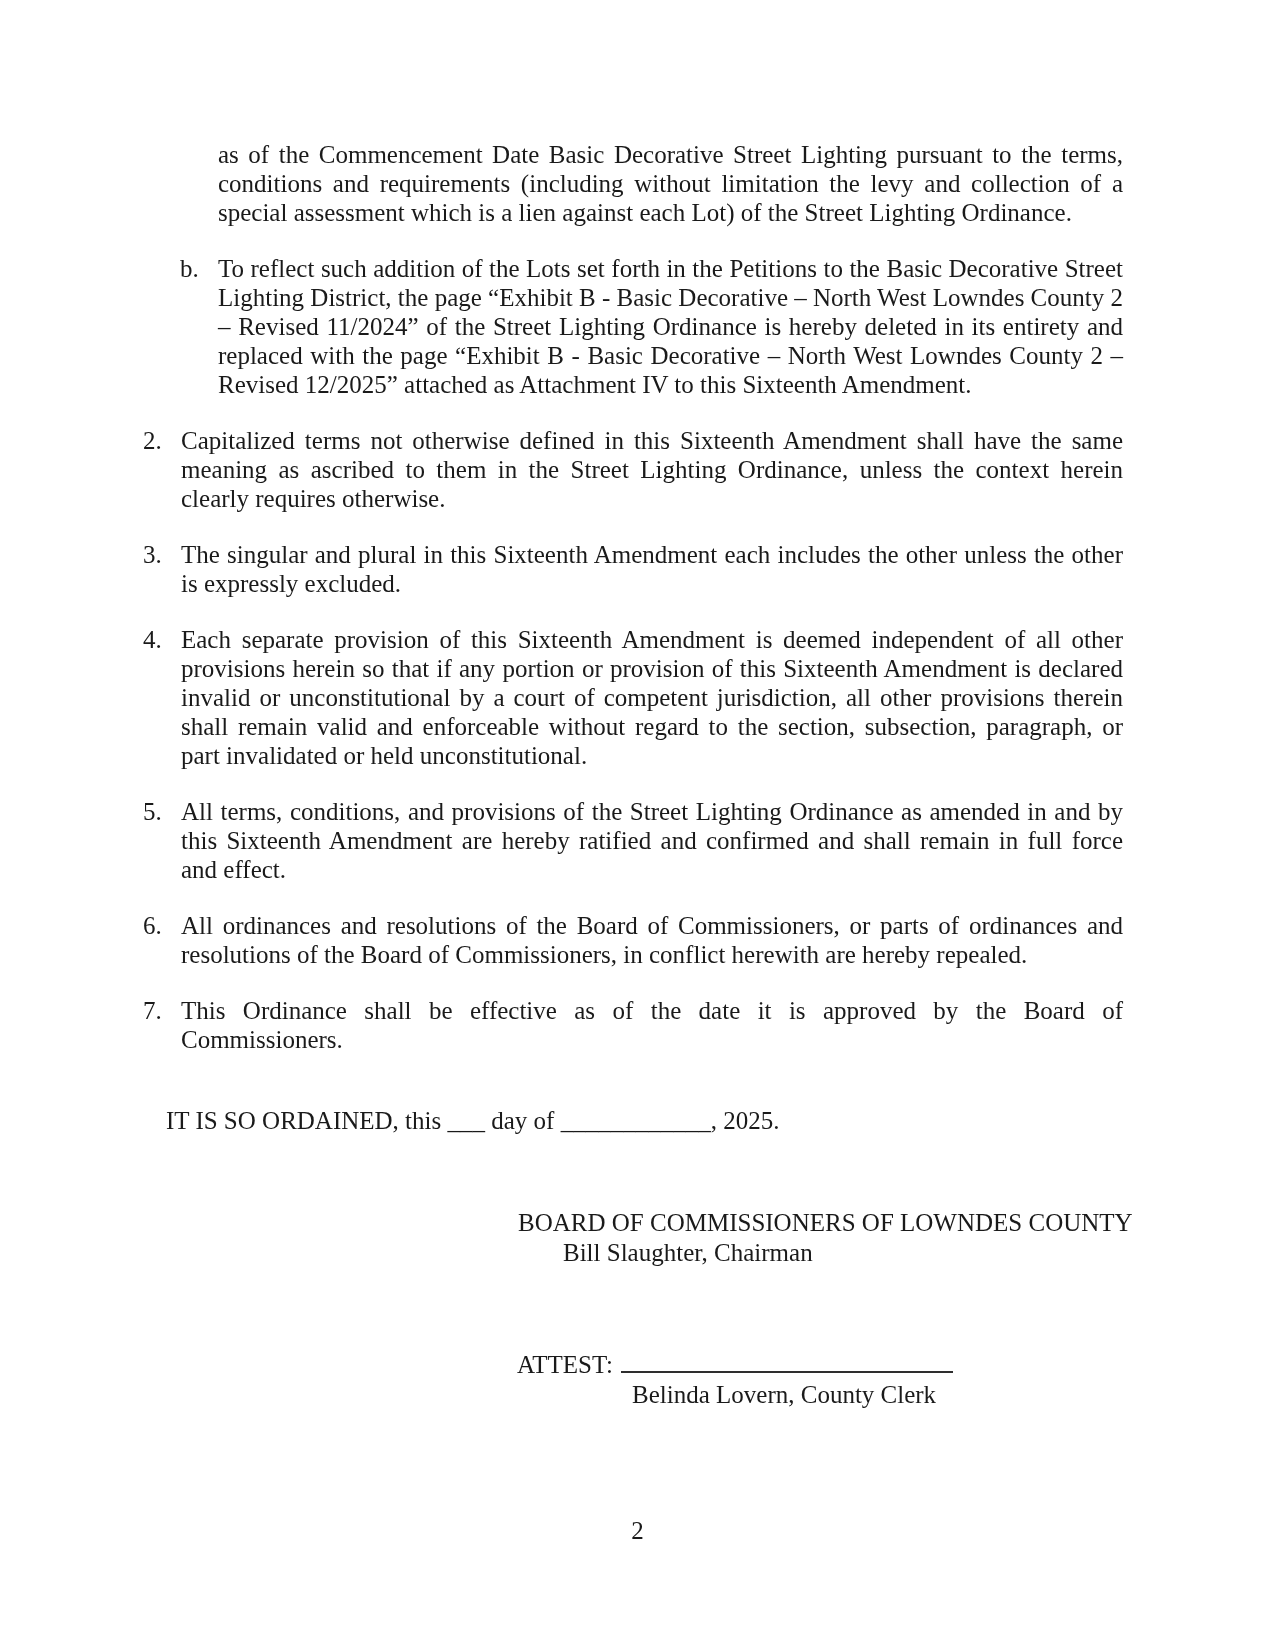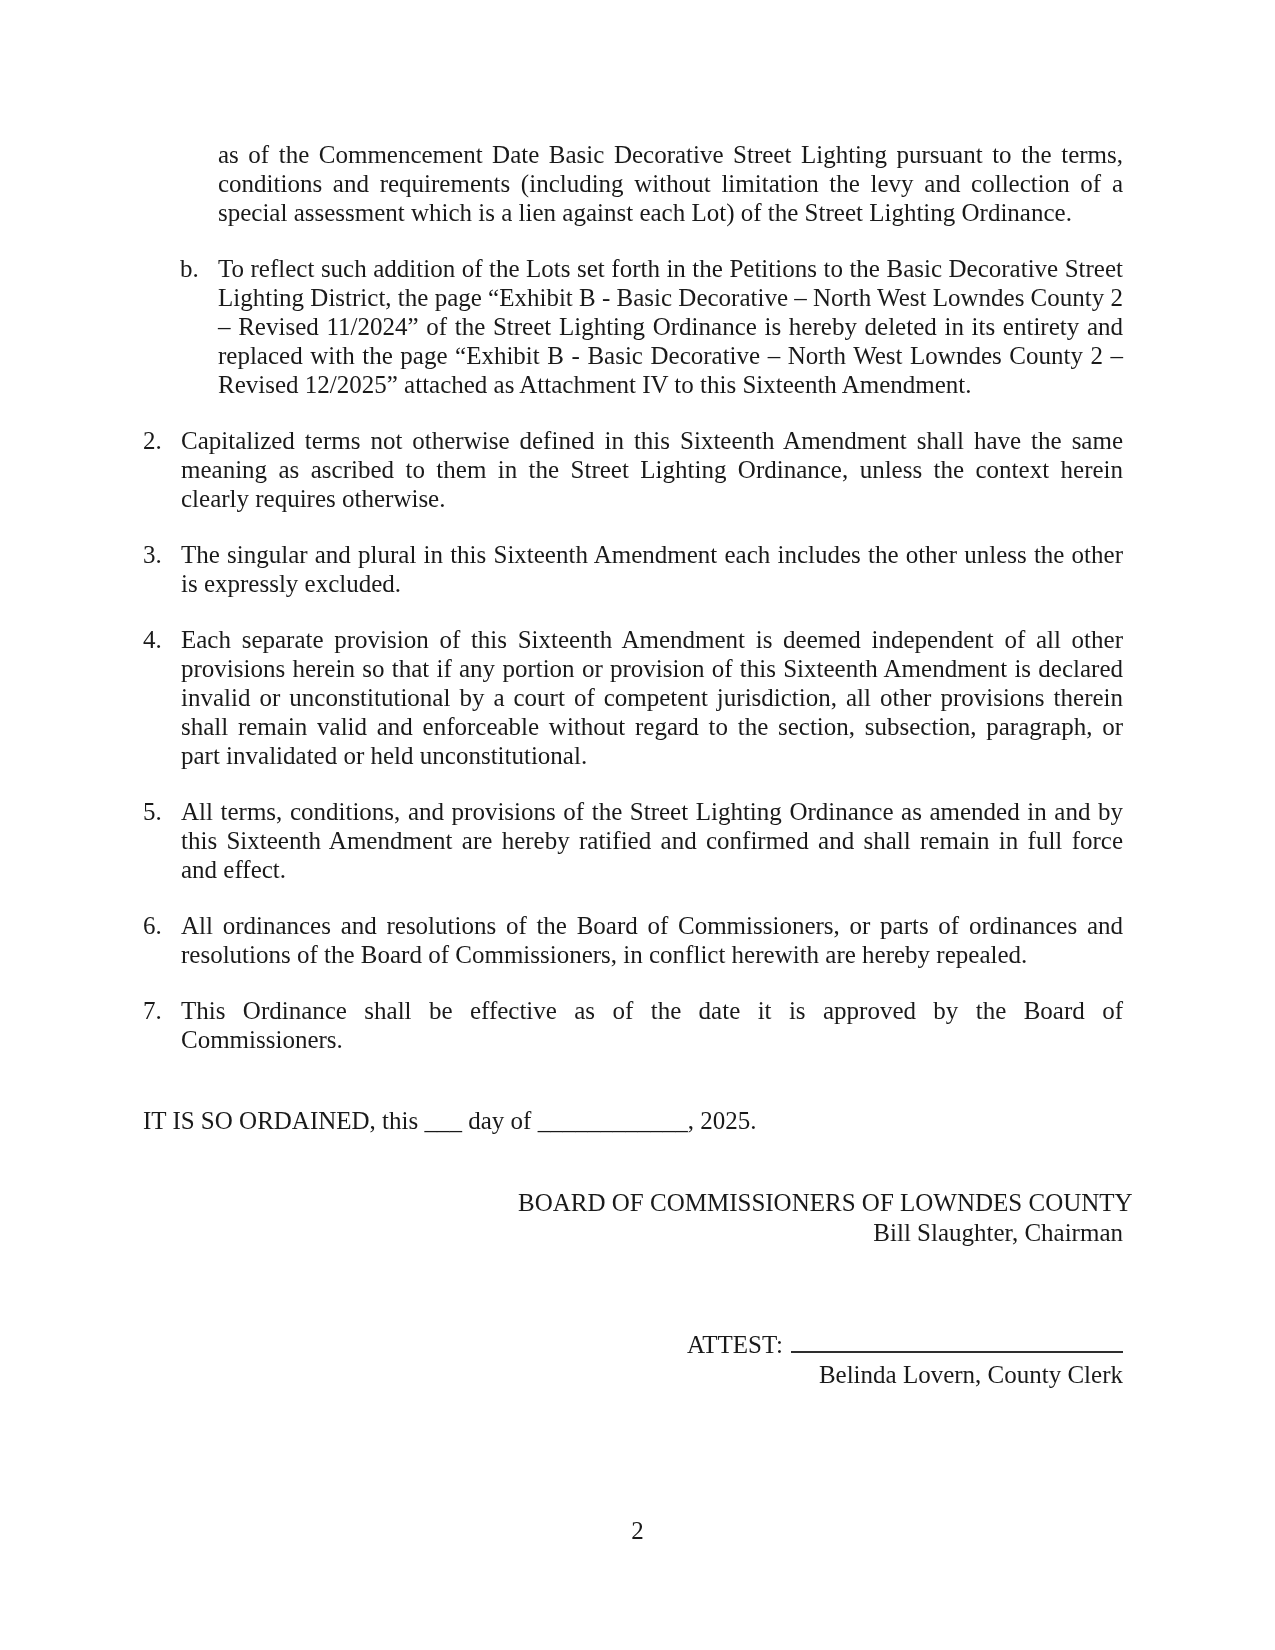--- a/index.html
+++ b/index.html
@@ -37,25 +37,25 @@
     flex: 1 1 auto;
     text-align: justify;
     font-family: Liberation Serif, serif;
   }
   .item.letter {
     margin-left: 37px;
   }
   .ordained-line {
     margin-top: 52px;
     white-space: nowrap;
+    margin-left: 23px;
   }
   .sig-block {
     margin-left: 372px;
-    margin-top: 53px;
-    text-align: right;
+    margin-top: 73px;
   }
   .org-line {
     margin-left: 3px;
     white-space: nowrap;
   }
   .by-row {
     margin-top: 69px;
     white-space: nowrap;
   }
   .sig-line {

